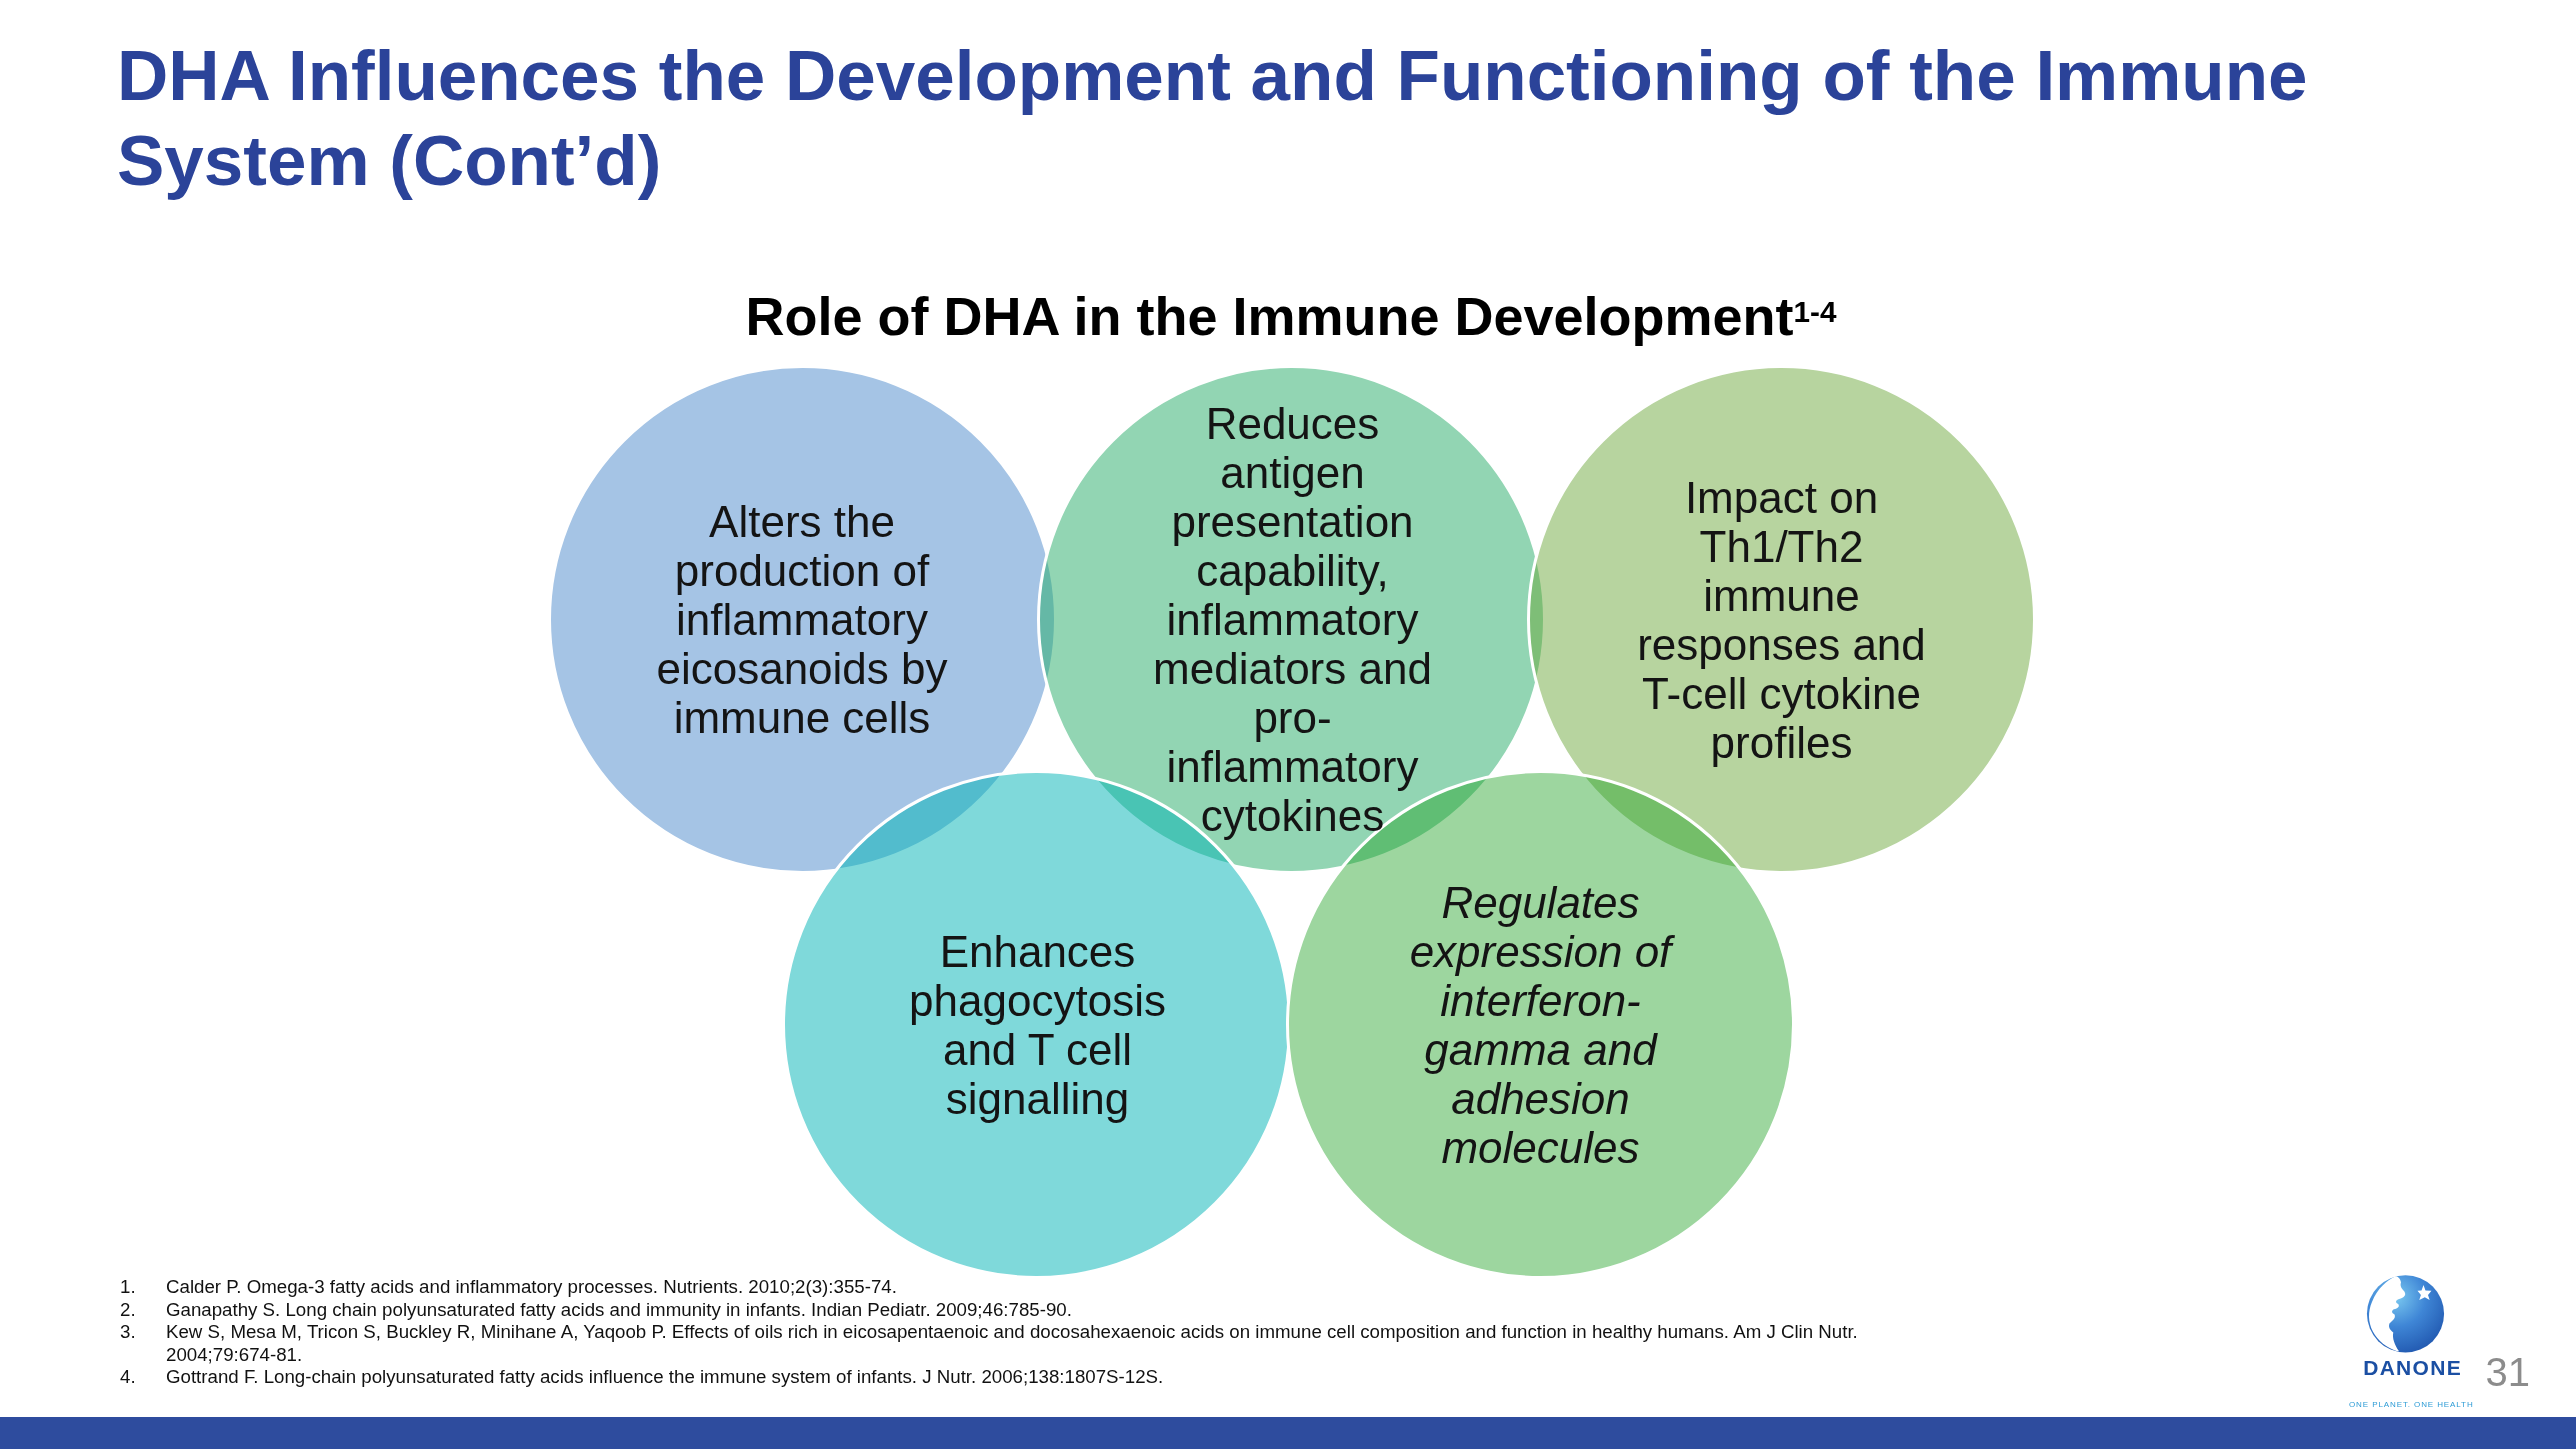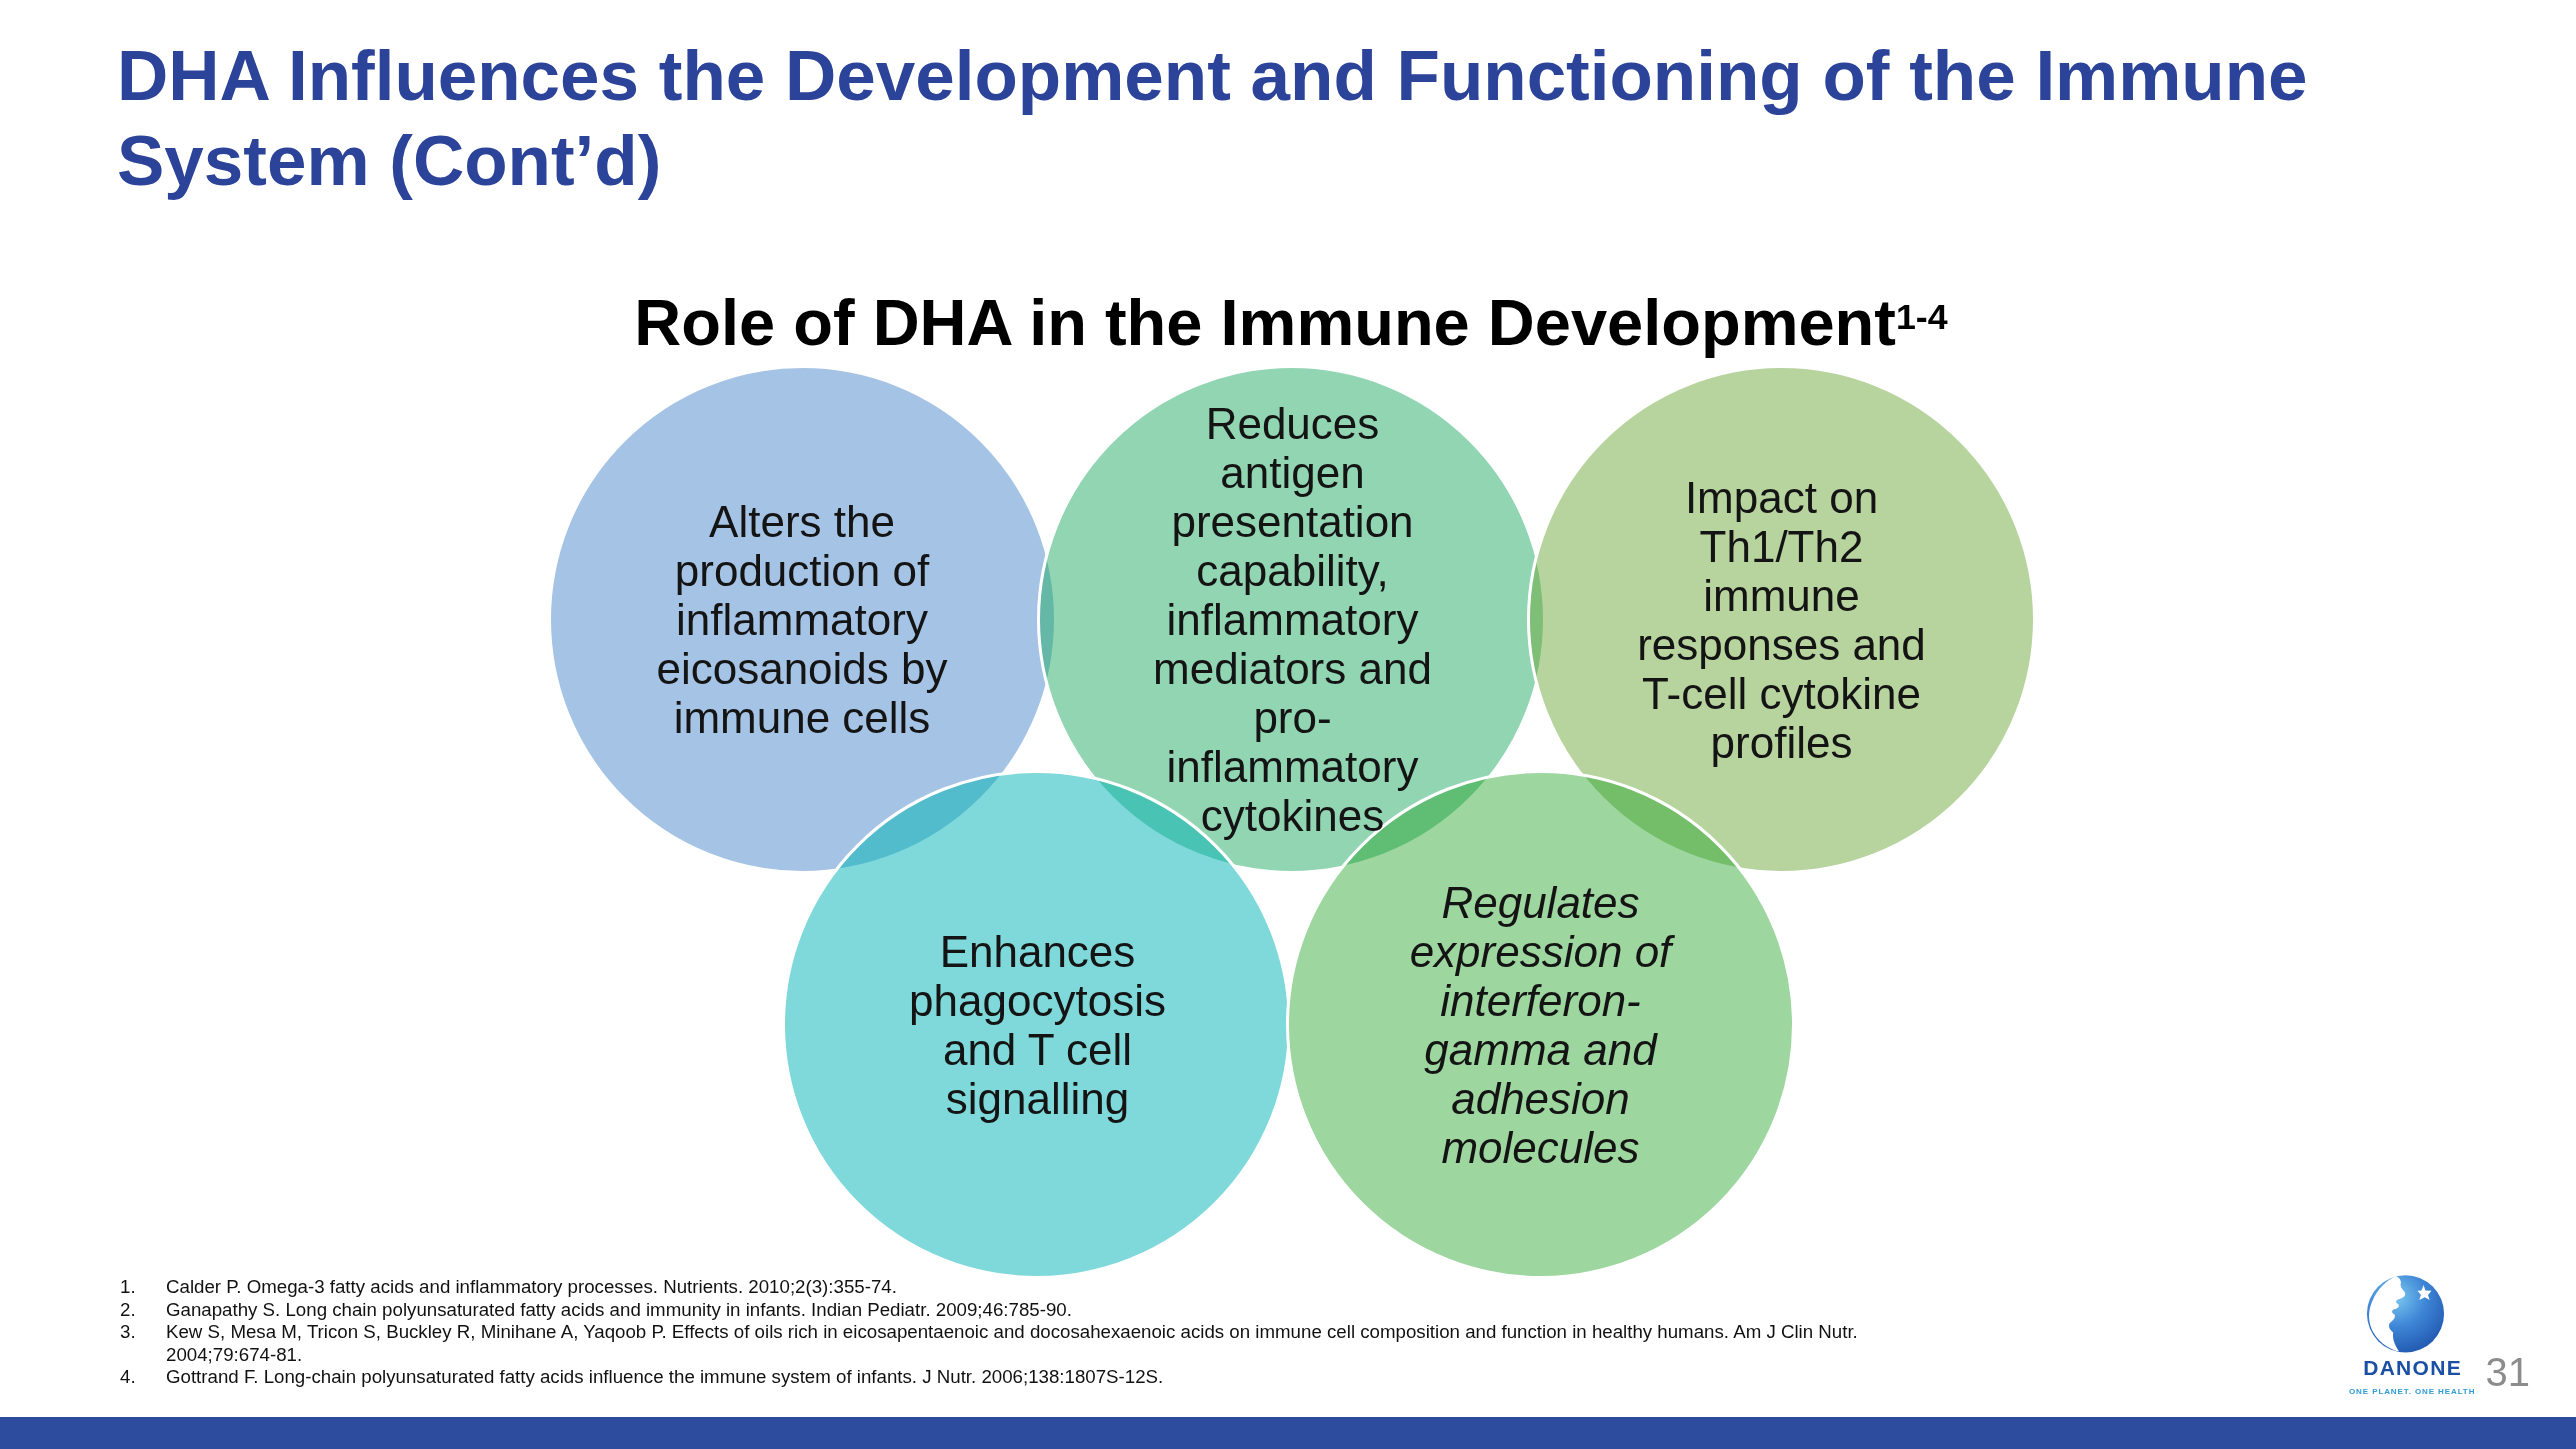--- a/index.html
+++ b/index.html
@@ -9,21 +9,21 @@
   .slide { position:relative; width:2576px; height:1449px; background:#ffffff; overflow:hidden; }
 
   .title {
     position:absolute; left:117px; top:33px; width:2441px;
     font-size:71px; font-weight:bold; line-height:85px;
     color:#2B4399;
   }
 
   .subtitle {
     position:absolute; left:322px; top:285px; width:1938px;
-    text-align:center; font-size:65px; font-weight:bold; color:#000000;
+    text-align:center; font-size:54px; font-weight:bold; color:#000000;
   }
   .subtitle sup { font-size:55%; vertical-align:baseline; position:relative; top:-0.45em; }
 
   .venn { position:absolute; left:0; top:0; width:2576px; height:1449px; }
 
   .circle {
     position:absolute; width:509px; height:509px; border-radius:50%;
     border:3.9px solid #ffffff;
   }
   .c1 { left:548px;  top:365px;  background:rgba(83,141,205,0.52); }
@@ -43,21 +43,21 @@
   .t5 { left:1389px; top:770px; width:303px;font-style:italic; }
 
   .refs { position:absolute; left:120px; top:1276px; width:1842px; color:#111111; }
   .ref-row { display:flex; font-size:18.7px; line-height:22.5px; }
   .ref-num { flex:0 0 46px; }
   .ref-text { flex:0 0 1765px; width:1765px; }
 
   .logo { position:absolute; left:2349px; top:1274px; width:113px; text-align:right; }
   .logo svg { display:block; margin:0 auto; }
   .brand { font-size:21px; font-weight:bold; color:#1B4FA3; letter-spacing:1.3px; margin-top:1.3px; }
-  .tagline { font-size:8px; font-weight:bold; color:#2E9CD6; letter-spacing:0.9px; margin-top:7px; white-space:nowrap; }
+  .tagline { font-size:8px; font-weight:normal; color:#2E9CD6; letter-spacing:0.9px; margin-top:20px; white-space:nowrap; }
 
   .page-number { position:absolute; right:46px; top:1350px; font-size:40px; color:#8C8C8C; }
 
   .bottom-bar { position:absolute; left:0; bottom:0; width:2576px; height:32px; background:#2E4C9E; }
 </style>
 </head>
 <body>
 
 <div class="slide">
 

